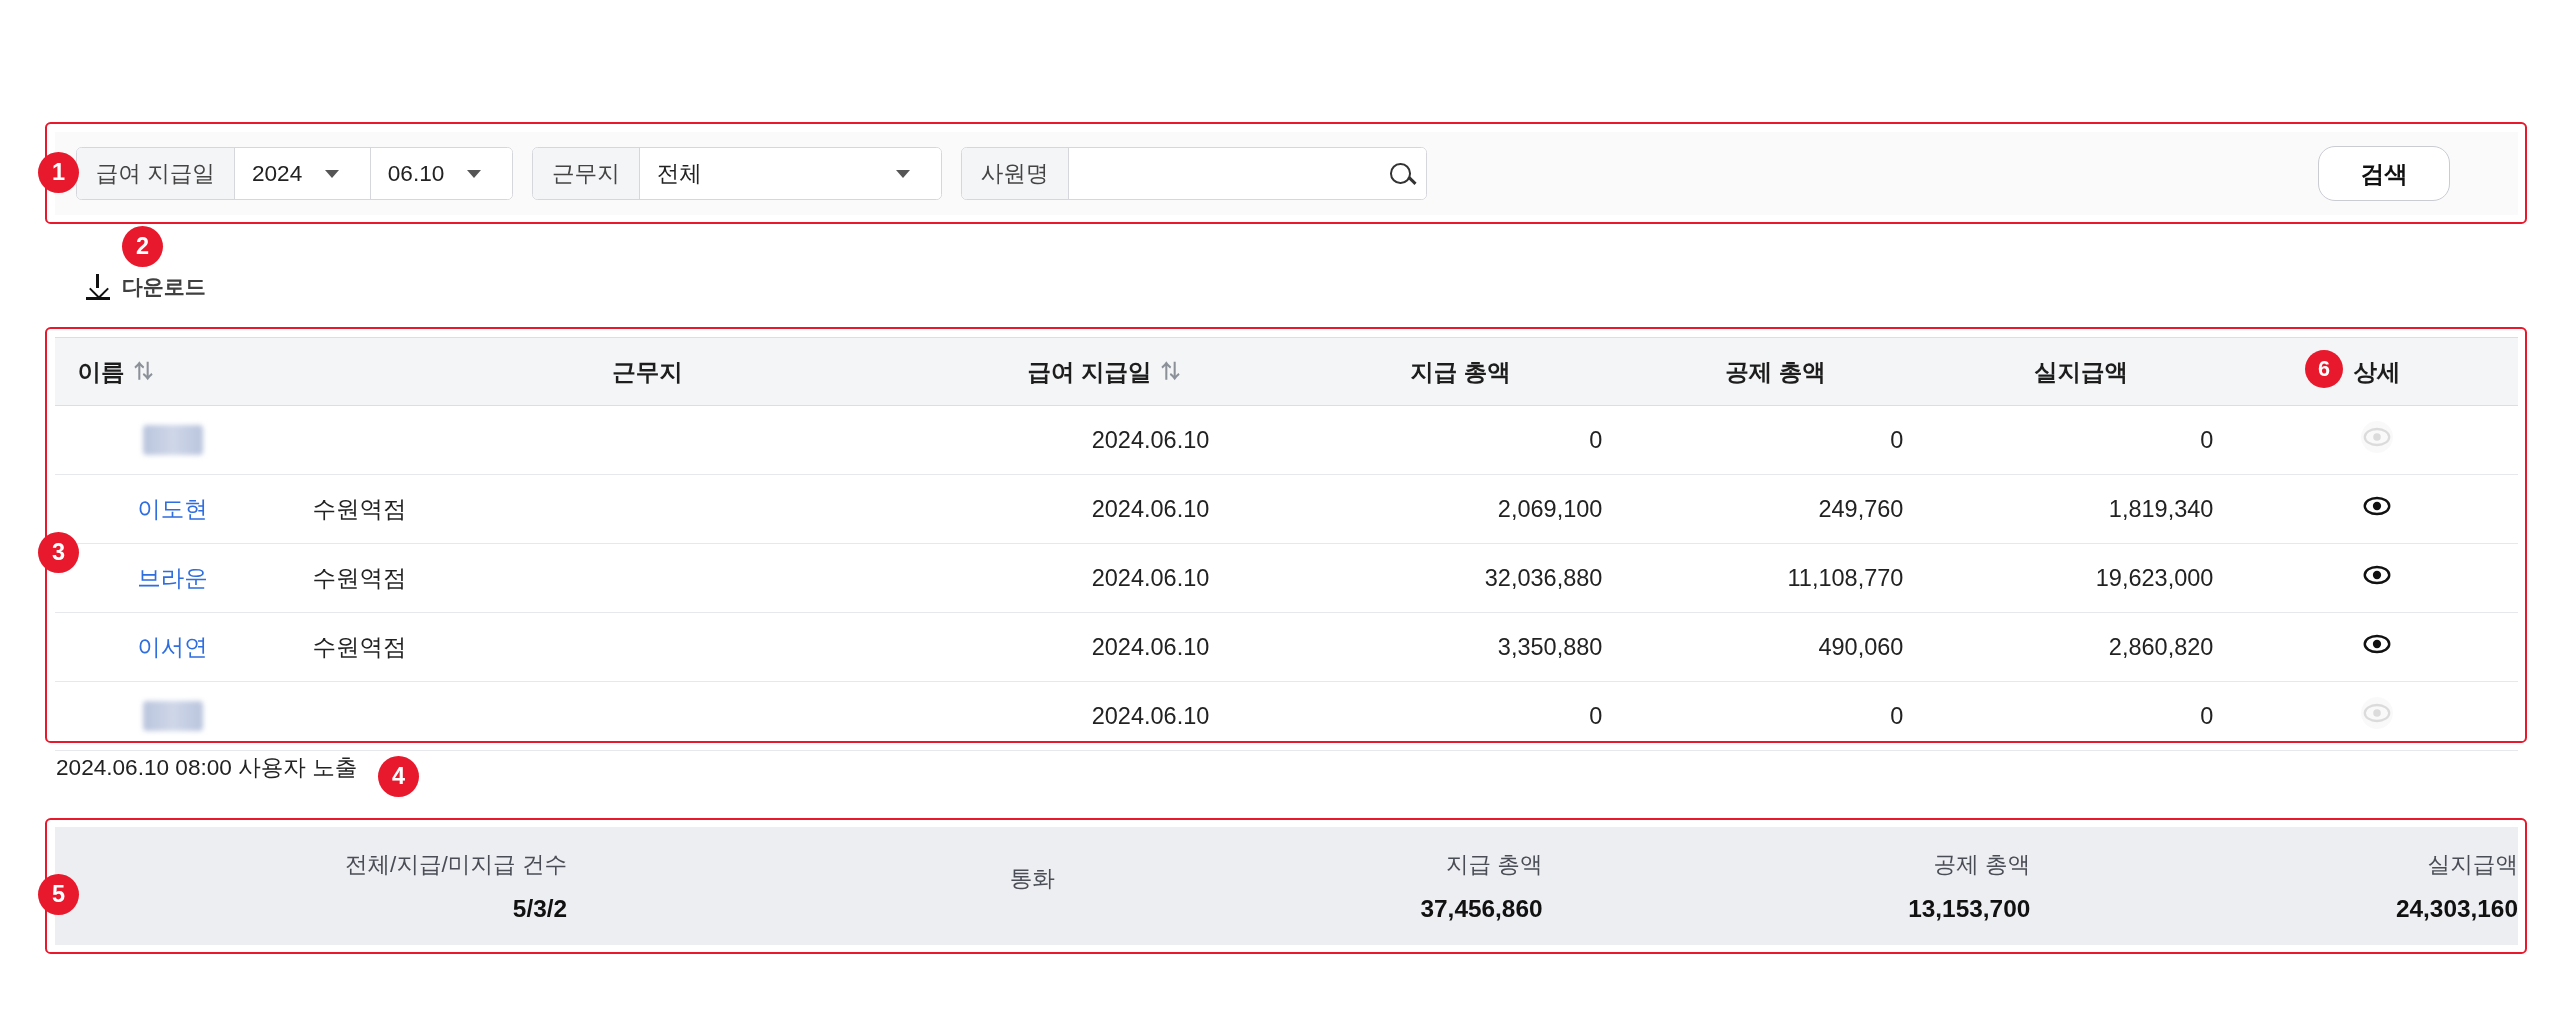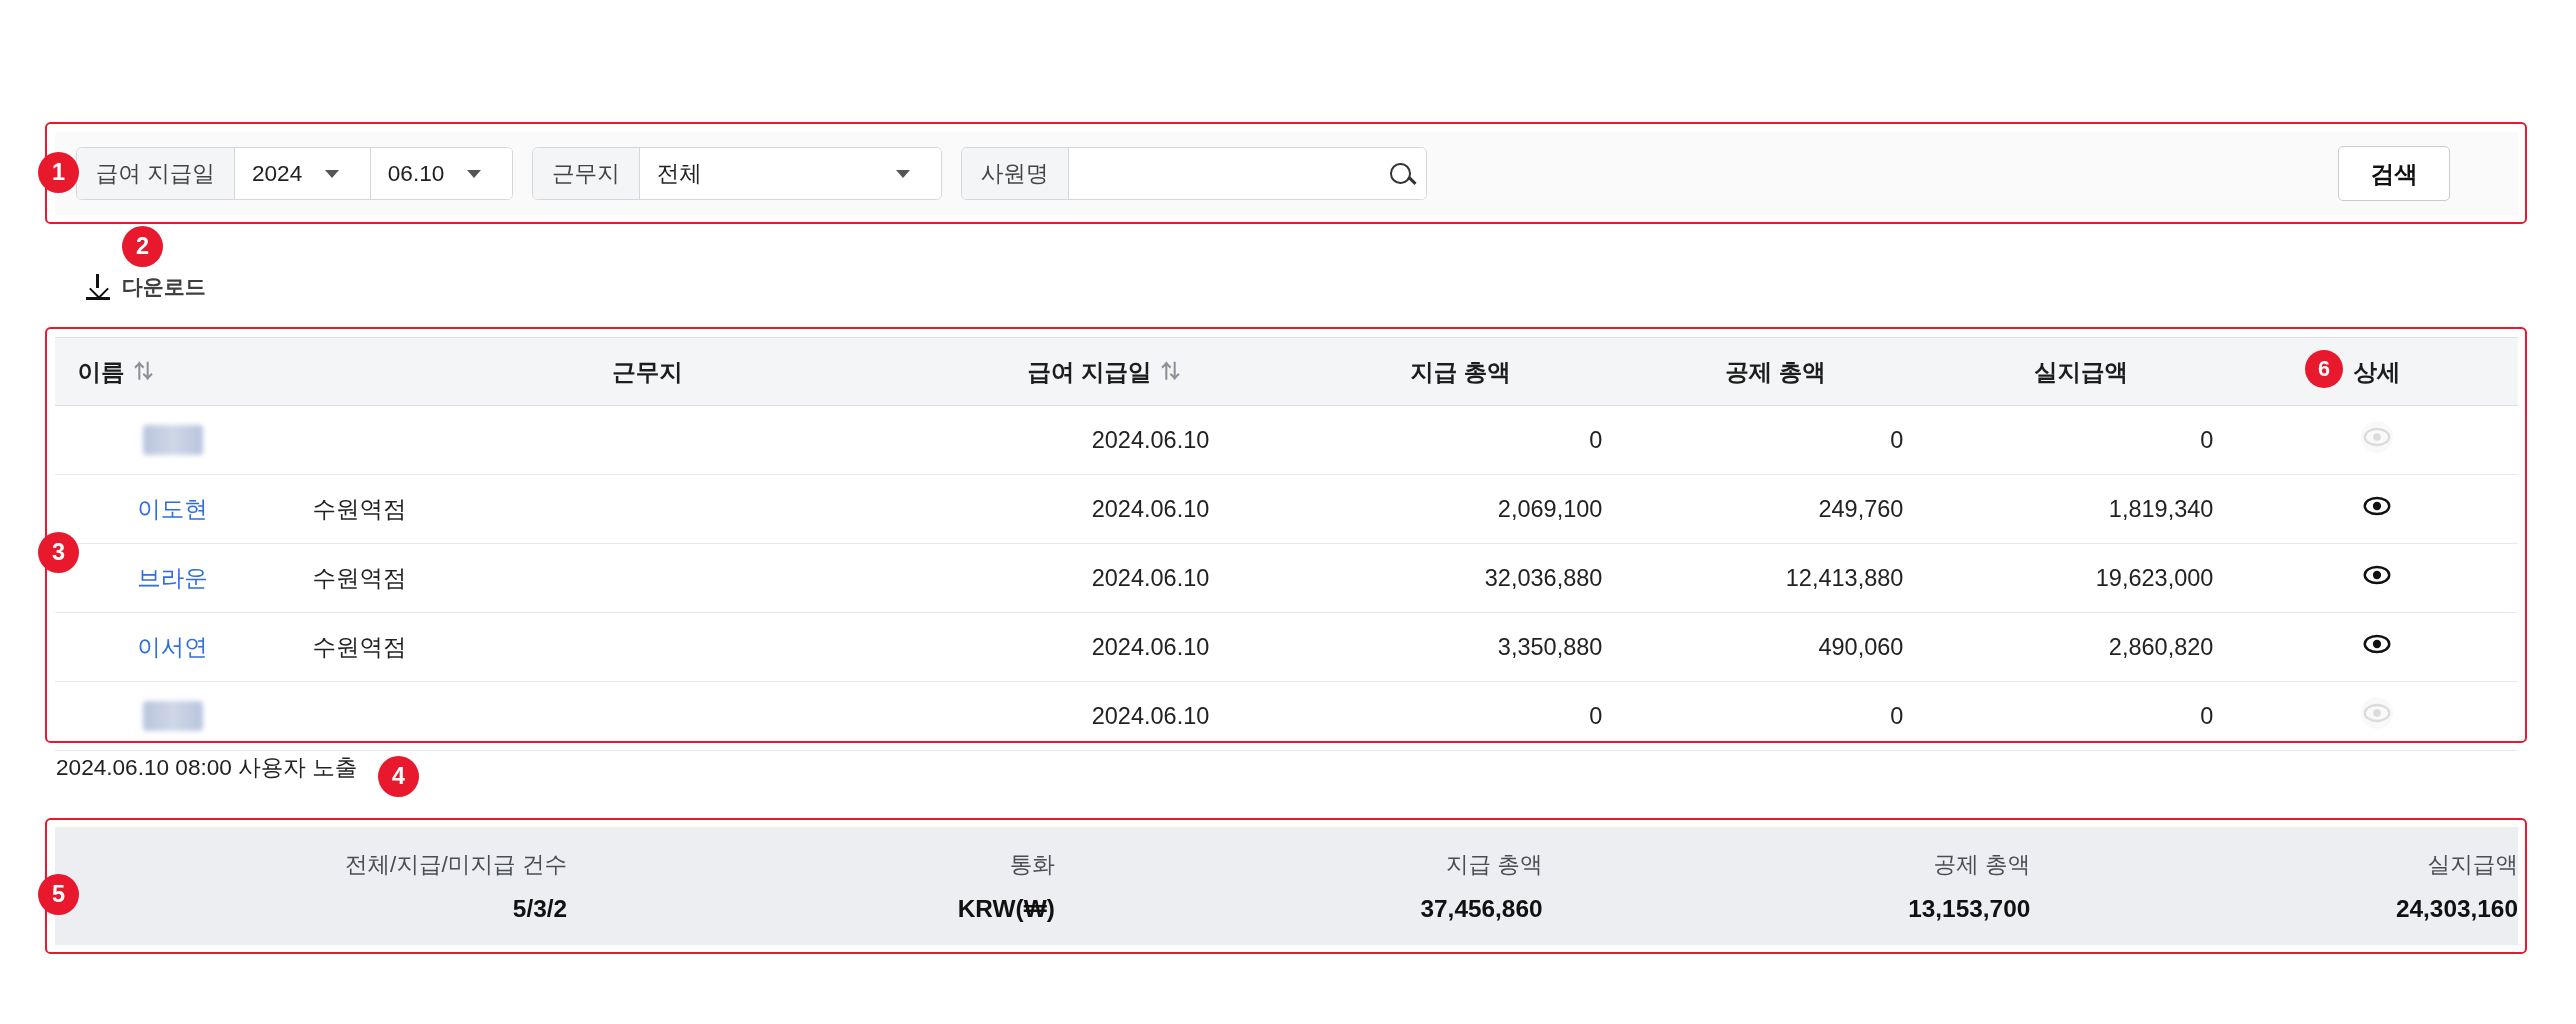--- a/index.html
+++ b/index.html
@@ -131,23 +131,23 @@
   .mag::after {
     content: "";
     position: absolute;
     width: 10.3px; height: 2.8px;
     background: #333;
     right: -8.5px; bottom: 0px;
     transform: rotate(45deg);
   }
   .search-btn {
     margin-left: auto;
-    width: 112px; height: 55px;
+    width: 132px; height: 55px;
     border: 0.9px solid #c9ccd2;
-    border-radius: 5px;
+    border-radius: 17px;
     background: #fff;
     font-size: 23.5px;
     font-weight: bold;
     color: #111;
     display: flex;
     align-items: center;
     justify-content: center;
     cursor: pointer;
     margin-right: 47px;
   }
@@ -420,21 +420,21 @@
                 </svg>
             </span>
           </td>
         </tr>
 
         <tr>
           <td class="c-name"><a class="name-link">브라운</a></td>
           <td class="c-site">수원역점</td>
           <td class="c-date">2024.06.10</td>
           <td class="c-pay">32,036,880</td>
-          <td class="c-ded">12,413,880</td>
+          <td class="c-ded">11,108,770</td>
           <td class="c-net">19,623,000</td>
           <td class="c-det">
             <span class="eye">
               <svg width="32" height="32" viewBox="0 0 34 34">
                   <ellipse cx="17" cy="17" rx="13" ry="8.5" fill="none" stroke="#111" stroke-width="2.6"></ellipse>
                   <circle cx="17" cy="17" r="4.4" fill="#111"></circle>
                 </svg>
             </span>
           </td>
         </tr>
@@ -479,21 +479,20 @@
 
   <div class="note">2024.06.10 08:00 사용자 노출</div>
 
   <div class="summary">
     <div class="sum-col first">
       <div class="k">전체/지급/미지급 건수</div>
       <div class="v">5/3/2</div>
     </div>
     <div class="sum-col">
       <div class="k">통화</div>
-      <div class="v">KRW(₩)</div>
     </div>
     <div class="sum-col">
       <div class="k">지급 총액</div>
       <div class="v">37,456,860</div>
     </div>
     <div class="sum-col">
       <div class="k">공제 총액</div>
       <div class="v">13,153,700</div>
     </div>
     <div class="sum-col">

